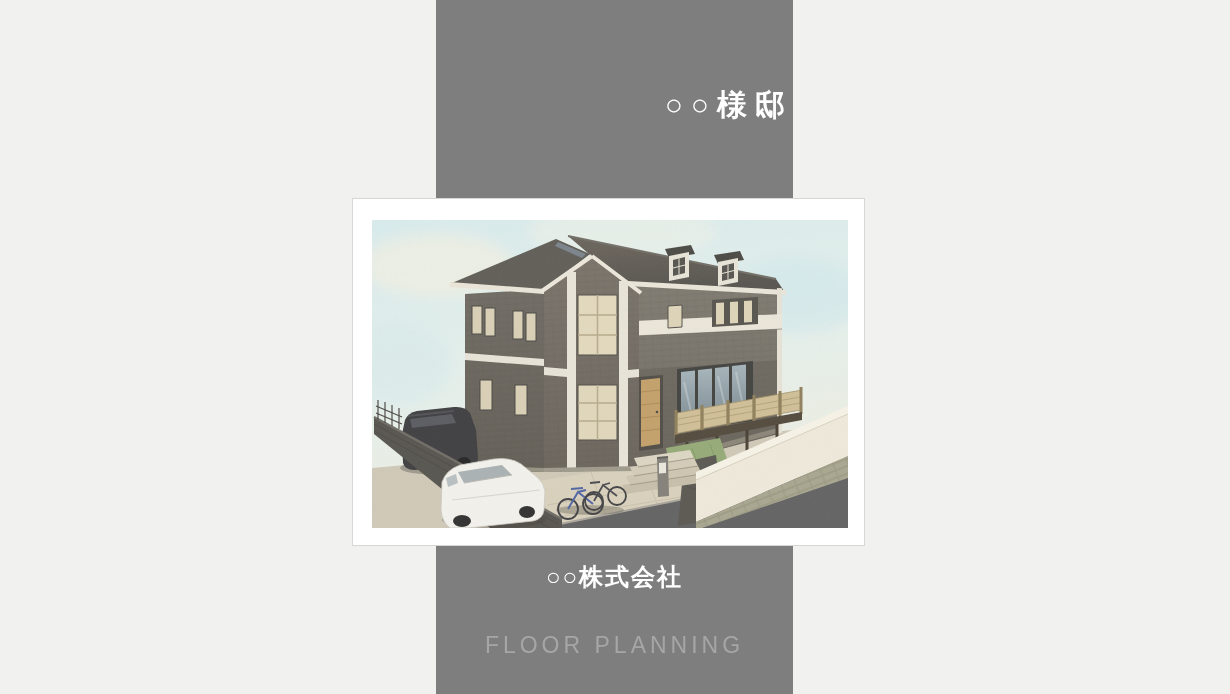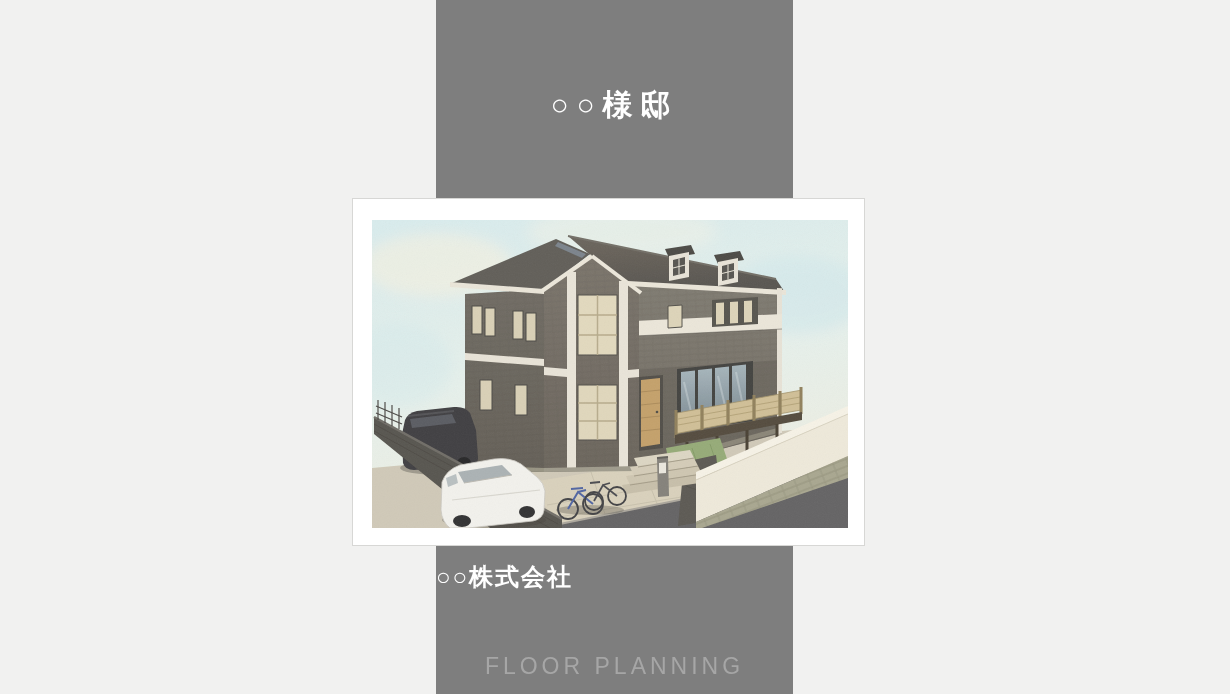--- a/index.html
+++ b/index.html
@@ -4,30 +4,30 @@
 <style>
   html,body{margin:0;padding:0;}
   body{
     width:1230px;height:694px;position:relative;overflow:hidden;
     background:#f1f1f0;
     font-family:"Liberation Sans", sans-serif;
   }
   .band{position:absolute;left:436px;top:0;width:357px;height:694px;background:#7e7e7e;}
   .title{
     position:absolute;left:436px;top:86px;width:357px;
-    text-align:center;color:#ffffff;font-weight:bold;
+    text-align:right;color:#ffffff;font-weight:bold;
     font-size:30px;line-height:38px;letter-spacing:8px;
   }
   .company{
     position:absolute;left:436px;top:561px;width:357px;
-    text-align:left;color:#ffffff;font-weight:bold;
+    text-align:center;color:#ffffff;font-weight:bold;
     font-size:24px;letter-spacing:2px;
   }
   .footer{
-    position:absolute;left:436px;top:653px;width:357px;
+    position:absolute;left:436px;top:632px;width:357px;
     text-align:center;color:#a6a6a6;font-weight:400;
     font-size:23px;letter-spacing:4px;
   }
   .card{
     position:absolute;left:352px;top:198px;width:513px;height:348px;
     background:#ffffff;border:1px solid #d7d7d5;box-sizing:border-box;
   }
   .render{position:absolute;left:19px;top:21px;width:476px;height:308px;}
   .render svg{display:block;}
 </style>

